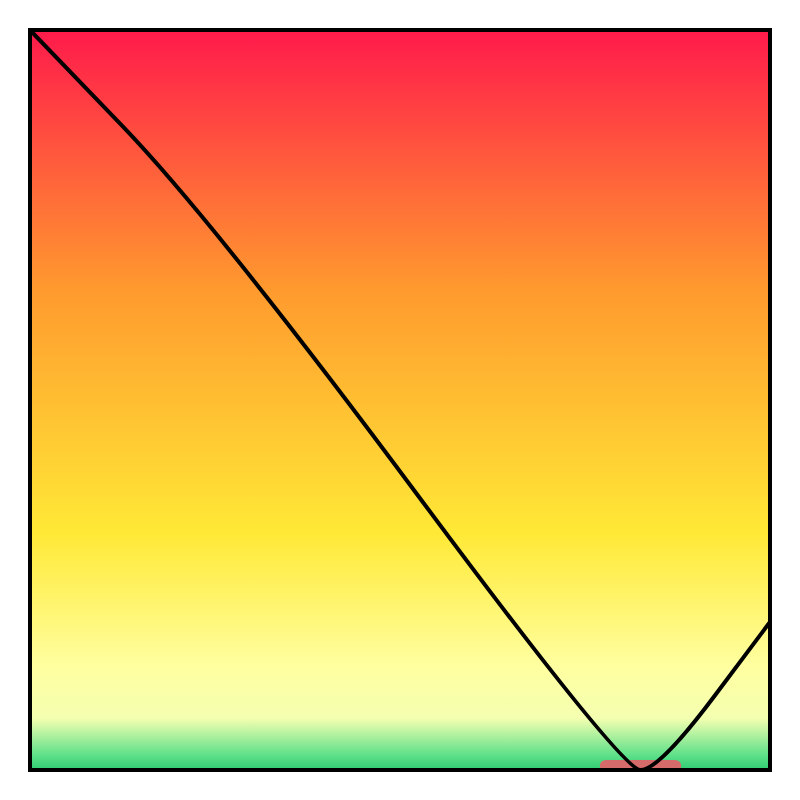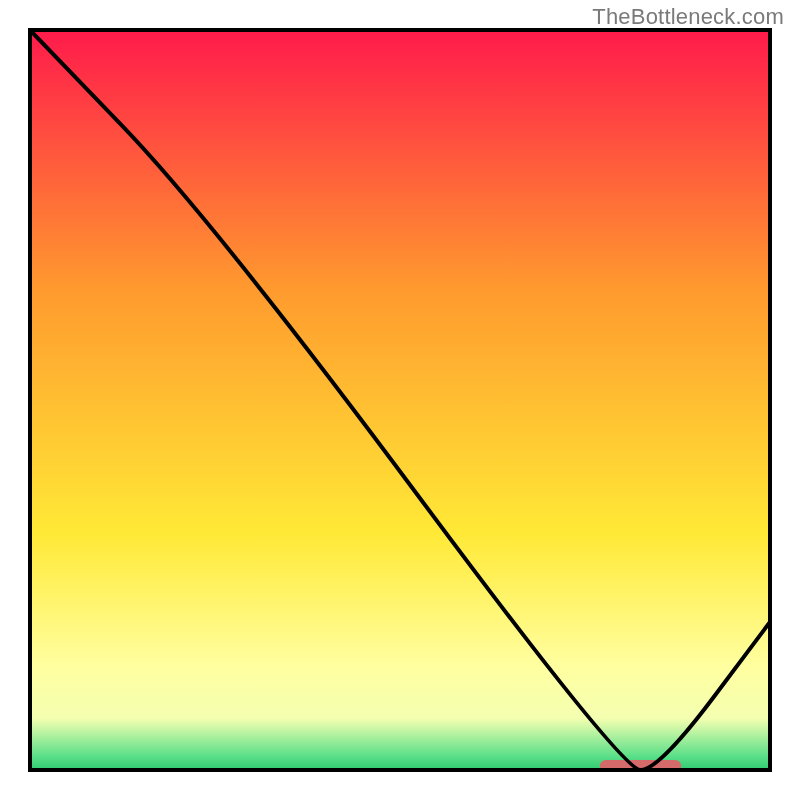--- a/index.html
+++ b/index.html
@@ -53,14 +53,13 @@
 
     <rect id="bg-rect" x="30" y="30" width="740" height="740" fill="url(#bg-grad)"></rect>
 
     <rect id="marker-rect" rx="6" ry="6" fill="#d46a6a" x="599.8000000000001" width="81.39999999999998" y="760" height="12"></rect>
 
     <path id="curve-path" fill="none" stroke="#000000" stroke-width="4" clip-path="url(#plot-clip)" d="M 30 30 Q 30 30 122.5 126.19999999999999 Q 215 222.39999999999998 418.5 496.2 Q 622 770 640.5 770 Q 659 770 714.5 696 T 770 622"></path>
 
     <rect id="frame-rect" x="30" y="30" width="740" height="740" fill="none" stroke="#000000" stroke-width="4"></rect>
   </svg>
 
-  <div class="watermark">TheBottleneck.com</div>
 </div>
 
 </body></html>

